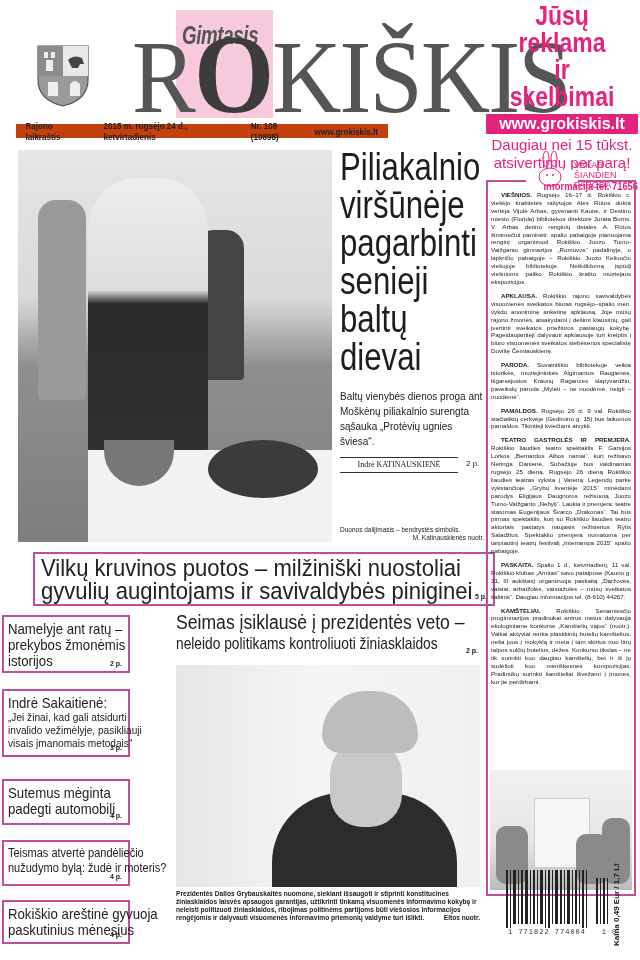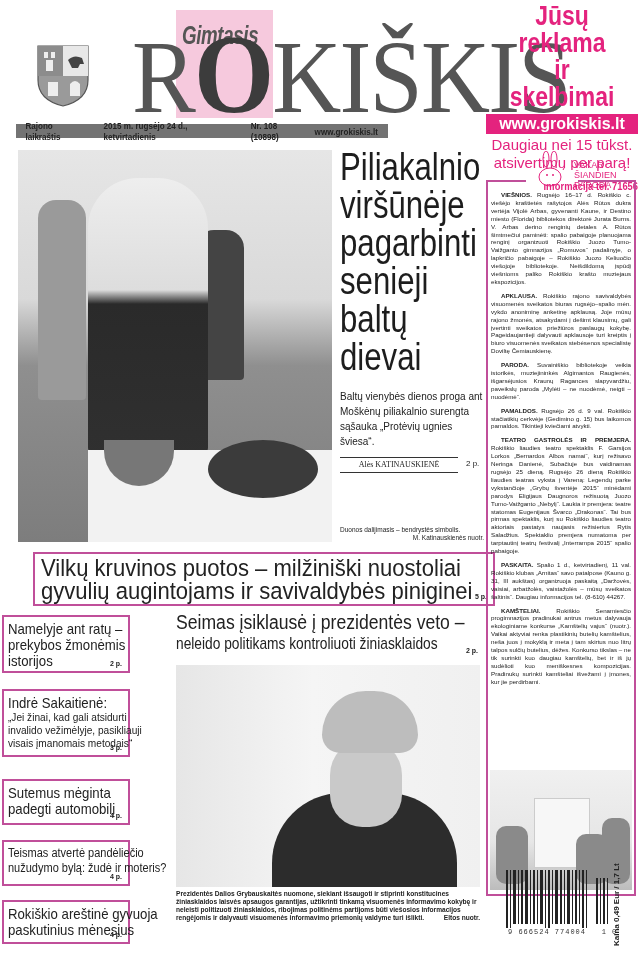--- a/index.html
+++ b/index.html
@@ -11,21 +11,21 @@
   .gimtasis { left:182px; top:20px; font-family:"Liberation Sans", sans-serif; font-style:italic; font-weight:bold; font-size:26px; color:#555; transform:scaleX(0.72); transform-origin:left top; letter-spacing:-0.5px; }
   .brand { left:132px; top:28px; font-family:"Liberation Serif", serif; font-size:104px; line-height:92px; color:#555; letter-spacing:-2px; transform:scaleX(0.92); transform-origin:left top; white-space:nowrap; }
   .brand .o { font-weight:bold; color:#3c3c3c; font-size:112px; }
   
   .ad { left:486px; top:2px; width:152px; text-align:center; color:#e4237e; }
   .ad .t1 { font-family:"Liberation Sans", sans-serif; font-weight:bold; font-size:28px; line-height:27px; transform:scaleX(0.82); }
   .ad .url { margin:4px 0 2px 0; background:#e4237e; color:#fff; font-weight:bold; font-size:16px; line-height:20px; }
   .ad .t2 { font-family:"Liberation Sans", sans-serif; font-size:15px; line-height:18px; }
   .ad .info { margin-top:8px; text-align:right; font-weight:bold; font-size:11px; transform:scaleX(0.85); transform-origin:right; }
   
-  .infobar { left:16px; top:124px; width:372px; height:14px; background:#737373; display:flex; justify-content:space-between; align-items:center; padding:0 4px; box-sizing:border-box; font-size:9.5px; font-weight:bold; color:#222; }
+  .infobar { left:16px; top:124px; width:372px; height:14px; background:#c2410c; display:flex; justify-content:space-between; align-items:center; padding:0 4px; box-sizing:border-box; font-size:9.5px; font-weight:bold; color:#222; }
   .infobar span { transform:scaleX(0.85); display:inline-block; }
   
   .photo1 { left:18px; top:150px; width:314px; height:392px; background:
     radial-gradient(ellipse 90px 50px at 255px 335px, #4a4a4a 60%, transparent 62%),
     radial-gradient(ellipse 50px 40px at 140px 340px, #6b6b6b 60%, transparent 62%),
     linear-gradient(180deg, #e6e6e6 0%, #d9d9d9 38%, #8f8f8f 55%, #7d7d7d 100%); overflow:hidden; }
   .photo1 .figure { position:absolute; left:70px; top:28px; width:120px; height:280px; background:linear-gradient(180deg,#eee 0%,#ddd 40%,#2a2a2a 45%,#303030 100%); border-radius:50px 50px 10px 10px; }
   .photo1 .man1 { position:absolute; left:20px; top:50px; width:48px; height:200px; background:#9a9a9a; border-radius:18px 18px 4px 4px; }
   .photo1 .man2 { position:absolute; left:178px; top:80px; width:48px; height:150px; background:#444; border-radius:18px 18px 4px 4px; }
   .photo1 .table { position:absolute; left:70px; top:300px; width:244px; height:92px; background:#f2f2f2; }
@@ -114,21 +114,21 @@
 
 <div class="abs hl">
   <div>Piliakalnio</div>
   <div>viršūnėje</div>
   <div>pagarbinti</div>
   <div>senieji</div>
   <div>baltų</div>
   <div>dievai</div>
 </div>
 <div class="abs lede">Baltų vienybės dienos proga ant Moškėnų piliakalnio surengta sąšauka „Protėvių ugnies šviesa“.</div>
-<div class="abs byline-wrap">Alės KATINAUSKIENĖ</div>
+<div class="abs byline-wrap">Indrė KATINAUSKIENĖ</div>
 <div class="abs byline-page">2 p.</div>
 <div class="abs caption1">
   <span>Duonos dalijimasis – bendrystės simbolis.</span>
   <span class="r">M. Katinauskienės nuotr.</span>
 </div>
 
 <div class="box bigbox">
   <div class="t">Vilkų kruvinos puotos – milžiniški nuostoliai</div>
   <div class="t">gyvulių augintojams ir savivaldybės piniginei</div>
   <span class="pg">5 p.</span>
@@ -231,14 +231,14 @@
     <rect x="69" y="0" width="2" height="54"></rect>
       <rect x="73" y="0" width="1" height="54"></rect>
       <rect x="76" y="0" width="2" height="58"></rect>
     <rect x="80" y="0" width="1" height="58"></rect>
     <rect x="90" y="8" width="2" height="46"></rect>
       <rect x="94" y="8" width="1" height="46"></rect>
       <rect x="97" y="8" width="2" height="46"></rect>
       <rect x="101" y="8" width="1" height="46"></rect>
   </g>
 </svg>
-<div class="abs bcnum"><span>9 666524 774004</span>&nbsp;&nbsp;&nbsp;<span>1 0</span></div>
+<div class="abs bcnum"><span>1 771822 774004</span>&nbsp;&nbsp;&nbsp;<span>1 0</span></div>
 <div class="abs price">Kaina 0,49 Eur / 1,7 Lt</div>
 
 </body></html>

